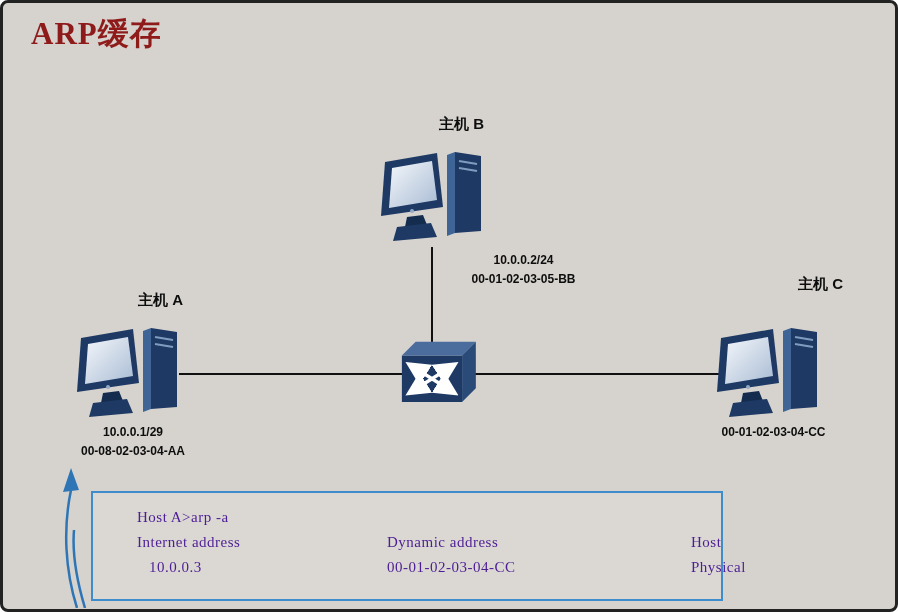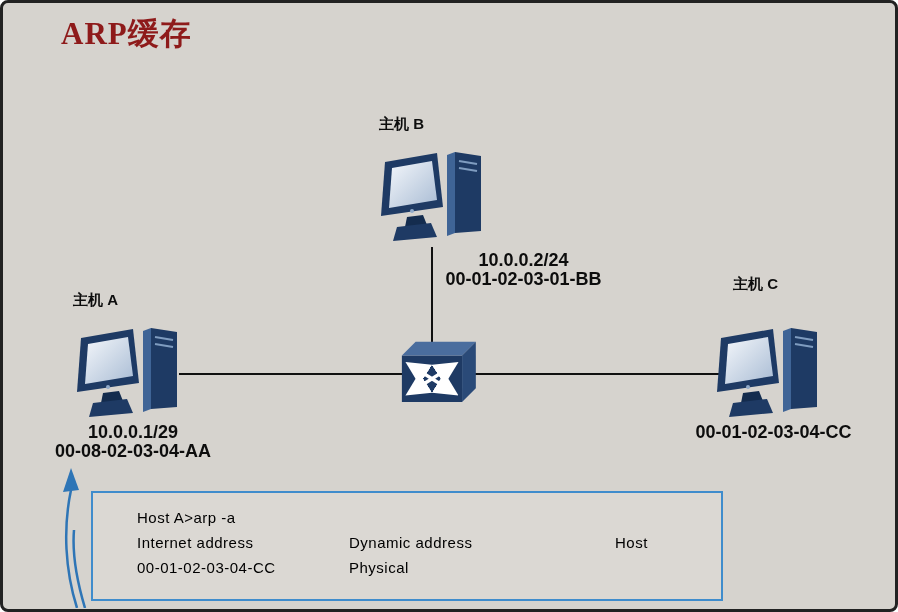--- a/index.html
+++ b/index.html
@@ -12,49 +12,49 @@
     border-radius:8px;
     overflow:hidden;
     font-family:"Liberation Sans","DejaVu Sans",sans-serif;
     color:#111;
   }
   .title{
     position:absolute;left:28px;top:10px;
     font-family:"Liberation Serif","DejaVu Serif",serif;
     font-size:31px;font-weight:bold;color:#8e1a1a;
     letter-spacing:1px;
-    margin-left:30px;
   }
   .line{position:absolute;background:#101010;}
   .line.h{height:2px;}
   .line.v{width:2px;}
   .host-label{
-    position:absolute;text-align:left;
+    position:absolute;text-align:right;
     font-size:15px;font-weight:bold;color:#0d0d0d;
   }
   .addr{
     position:absolute;text-align:center;
-    font-size:18px;font-weight:bold;color:#0d0d0d;
+    font-size:12px;font-weight:bold;color:#0d0d0d;
     line-height:19px;white-space:nowrap;
   }
   .pc-svg{position:absolute;width:112px;height:102px;}
   .sw-svg{position:absolute;width:86px;height:76px;}
   .terminal{
     position:absolute;left:88px;top:488px;width:632px;height:110px;
     box-sizing:border-box;
     border:2px solid #3f8ccc;
     background:#dbd8d3;
     padding:12px 10px 0 44px;
-    font-family:Liberation Sans, sans-serif;
-    font-size:15px;color:#000000;letter-spacing:0.5px;
+    font-family:Liberation Serif, serif;
+    font-size:15px;color:#4c1d95;letter-spacing:0.5px;
   }
   .terminal .cmd{line-height:25px;white-space:pre;}
   .t-row{
     display:grid;grid-template-columns:212px 266px auto;
     line-height:25px;
+    gap:38px;
   }
   .t-row .c1.indent{padding-left:12px;}
   .callout{position:absolute;left:52px;top:455px;width:48px;height:150px;}
 </style>
 </head>
 <body>
 
 <div class="stage">
 
   <svg width="0" height="0" style="position:absolute" aria-hidden="true">
@@ -82,21 +82,21 @@
     <line x1="80" y1="16" x2="98" y2="19" stroke="#7f9cc0" stroke-width="2"></line>
     <line x1="80" y1="23" x2="98" y2="26" stroke="#7f9cc0" stroke-width="2"></line>
     <polygon points="6,17 58,8 64,62 2,71" fill="#1e3a64"></polygon>
     <polygon points="13,23 53,16 58,55 10,63" fill="url(#scr)"></polygon>
     <circle cx="33" cy="66" r="2" fill="#8fa9c9"></circle>
     <polygon points="28,72 44,70 48,80 26,82" fill="#142c4e"></polygon>
     <polygon points="18,82 52,78 58,92 14,96" fill="#1e3a64"></polygon>
   </svg>
   <div class="addr" style="left:418px;top:248px;width:205px">
     <div>10.0.0.2/24</div>
-    <div>00-01-02-03-01-BB</div>
+    <div>00-01-02-03-05-BB</div>
   </div>
 
   <svg class="sw-svg" style="left:392px;top:330px" viewBox="0 0 100 88">
     <polygon points="8,26 78,26 78,80 8,80" fill="#1e3a64"></polygon>
     <polygon points="8,26 24,10 94,10 78,26" fill="#4a6d9e"></polygon>
     <polygon points="78,26 94,10 94,64 78,80" fill="#2a4a78"></polygon>
     <g stroke="#ffffff" stroke-width="4">
       <line x1="43" y1="53" x2="62" y2="41" marker-end="url(#mW)"></line>
       <line x1="43" y1="53" x2="24" y2="65" marker-end="url(#mW)"></line>
       <line x1="43" y1="53" x2="62" y2="65" marker-end="url(#mW)"></line>
@@ -138,20 +138,21 @@
   </div>
 
   <div class="terminal">
     <div class="cmd">Host A&gt;arp -a</div>
     <div class="t-row">
       <span class="c1">Internet address</span>
       <span class="c2">Dynamic address</span>
       <span class="c3">Host</span>
     </div>
     <div class="t-row">
+      <span class="c1 indent">10.0.0.3</span>
       <span class="c2">00-01-02-03-04-CC</span>
       <span class="c3">Physical</span>
     </div>
   </div>
 
   <svg class="callout" viewBox="0 0 48 150">
     <path d="M 22,150 C 10,112 8,70 16,32" stroke="#2e75b6" stroke-width="2.5" fill="none"></path>
     <path d="M 30,150 C 21,120 17,96 19,72" stroke="#2e75b6" stroke-width="2.5" fill="none"></path>
     <polygon points="8,34 16,10 24,32" fill="#2e75b6"></polygon>
   </svg>

